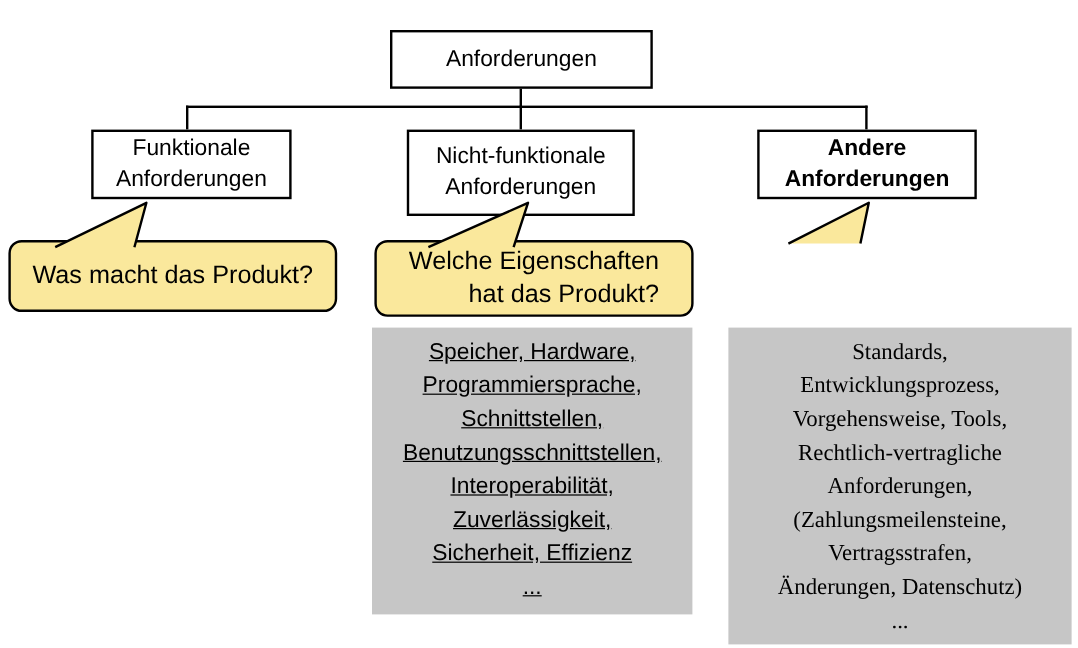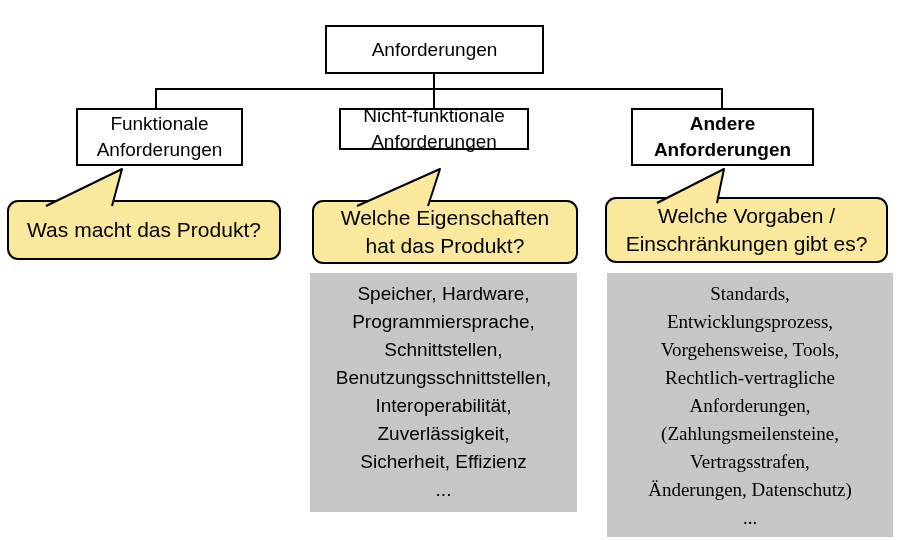--- a/index.html
+++ b/index.html
@@ -27,21 +27,21 @@
     display: flex;
     align-items: center;
     justify-content: center;
     text-align: center;
     font-size: 19px;
     line-height: 26px;
     white-space: pre-line;
   }
   .node.root    { left: 325px; top: 25px;  width: 219px; height: 49px; }
   .node.child-1 { left: 76px;  top: 108px; width: 167px; height: 58px; }
-  .node.child-2 { left: 339px; top: 108px; width: 190px; height: 42px; }
+  .node.child-2 { left: 339px; top: 108px; width: 190px; height: 72px; }
   .node.child-3 { left: 631px; top: 108px; width: 183px; height: 58px; font-weight: bold; }
   .connector {
     position: absolute;
     background: var(--line);
   }
   .conn-root-v  { left: 433px; top: 74px; width: 2px;   height: 16px; }
   .conn-h       { left: 155px; top: 88px; width: 568px; height: 2px;  }
   .conn-c1-v    { left: 155px; top: 88px; width: 2px;   height: 20px; }
   .conn-c2-v    { left: 433px; top: 88px; width: 2px;   height: 20px; }
   .conn-c3-v    { left: 721px; top: 88px; width: 2px;   height: 20px; }
@@ -53,21 +53,21 @@
     display: flex;
     align-items: center;
     justify-content: center;
     text-align: center;
     font-size: 21px;
     line-height: 28px;
     white-space: pre-line;
     z-index: 1;
   }
   .callout.q1 { left: 7px;   top: 200px; width: 274px; height: 60px; }
-  .callout.q2 { left: 312px; top: 200px; width: 266px; height: 64px; }
+  .callout.q2 { left: 312px; top: 200px; width: 266px; height: 64px; text-align: right; }
   .callout.q3 { left: 605px; top: 197px; width: 283px; height: 66px; }
   .tails {
     position: absolute;
     left: 0; top: 0;
     width: 898px; height: 540px;
     z-index: 2;
     pointer-events: none;
   }
   .tails path {
     fill: var(--callout_fill);
@@ -77,21 +77,21 @@
   }
   .detail {
     position: absolute;
     background: var(--detail_fill);
     text-align: center;
     font-size: 19px;
     line-height: 28px;
     white-space: pre-line;
     padding-top: 7px;
   }
-  .detail.d1 { left: 310px; top: 273px; width: 267px; height: 239px; }
+  .detail.d1 { left: 310px; top: 273px; width: 267px; height: 239px; text-decoration: underline; }
   .detail.d2 { left: 607px; top: 273px; width: 286px; height: 264px; font-family: Liberation Serif, serif; }
 </style>
 </head>
 <body>
 
 <div class="canvas">
 
   <div class="node root">Anforderungen</div>
 
   <div class="connector conn-root-v"></div>
@@ -107,22 +107,20 @@
 Anforderungen</div>
 
   <div class="node child-3">Andere
 Anforderungen</div>
 
   <div class="callout q1">Was macht das Produkt?</div>
 
   <div class="callout q2">Welche Eigenschaften
 hat das Produkt?</div>
 
-  <div class="callout q3">Welche Vorgaben /
-Einschränkungen gibt es?</div>
 
   <svg class="tails" viewBox="0 0 898 540" xmlns="http://www.w3.org/2000/svg">
     <path d="M 46 206 L 122 169 L 112 206"></path>
     <path d="M 357 206 L 440 169 L 428 206"></path>
     <path d="M 657 203 L 724 169 L 717 203"></path>
   </svg>
 
   <div class="detail d1">Speicher, Hardware,
 Programmiersprache,
 Schnittstellen,

